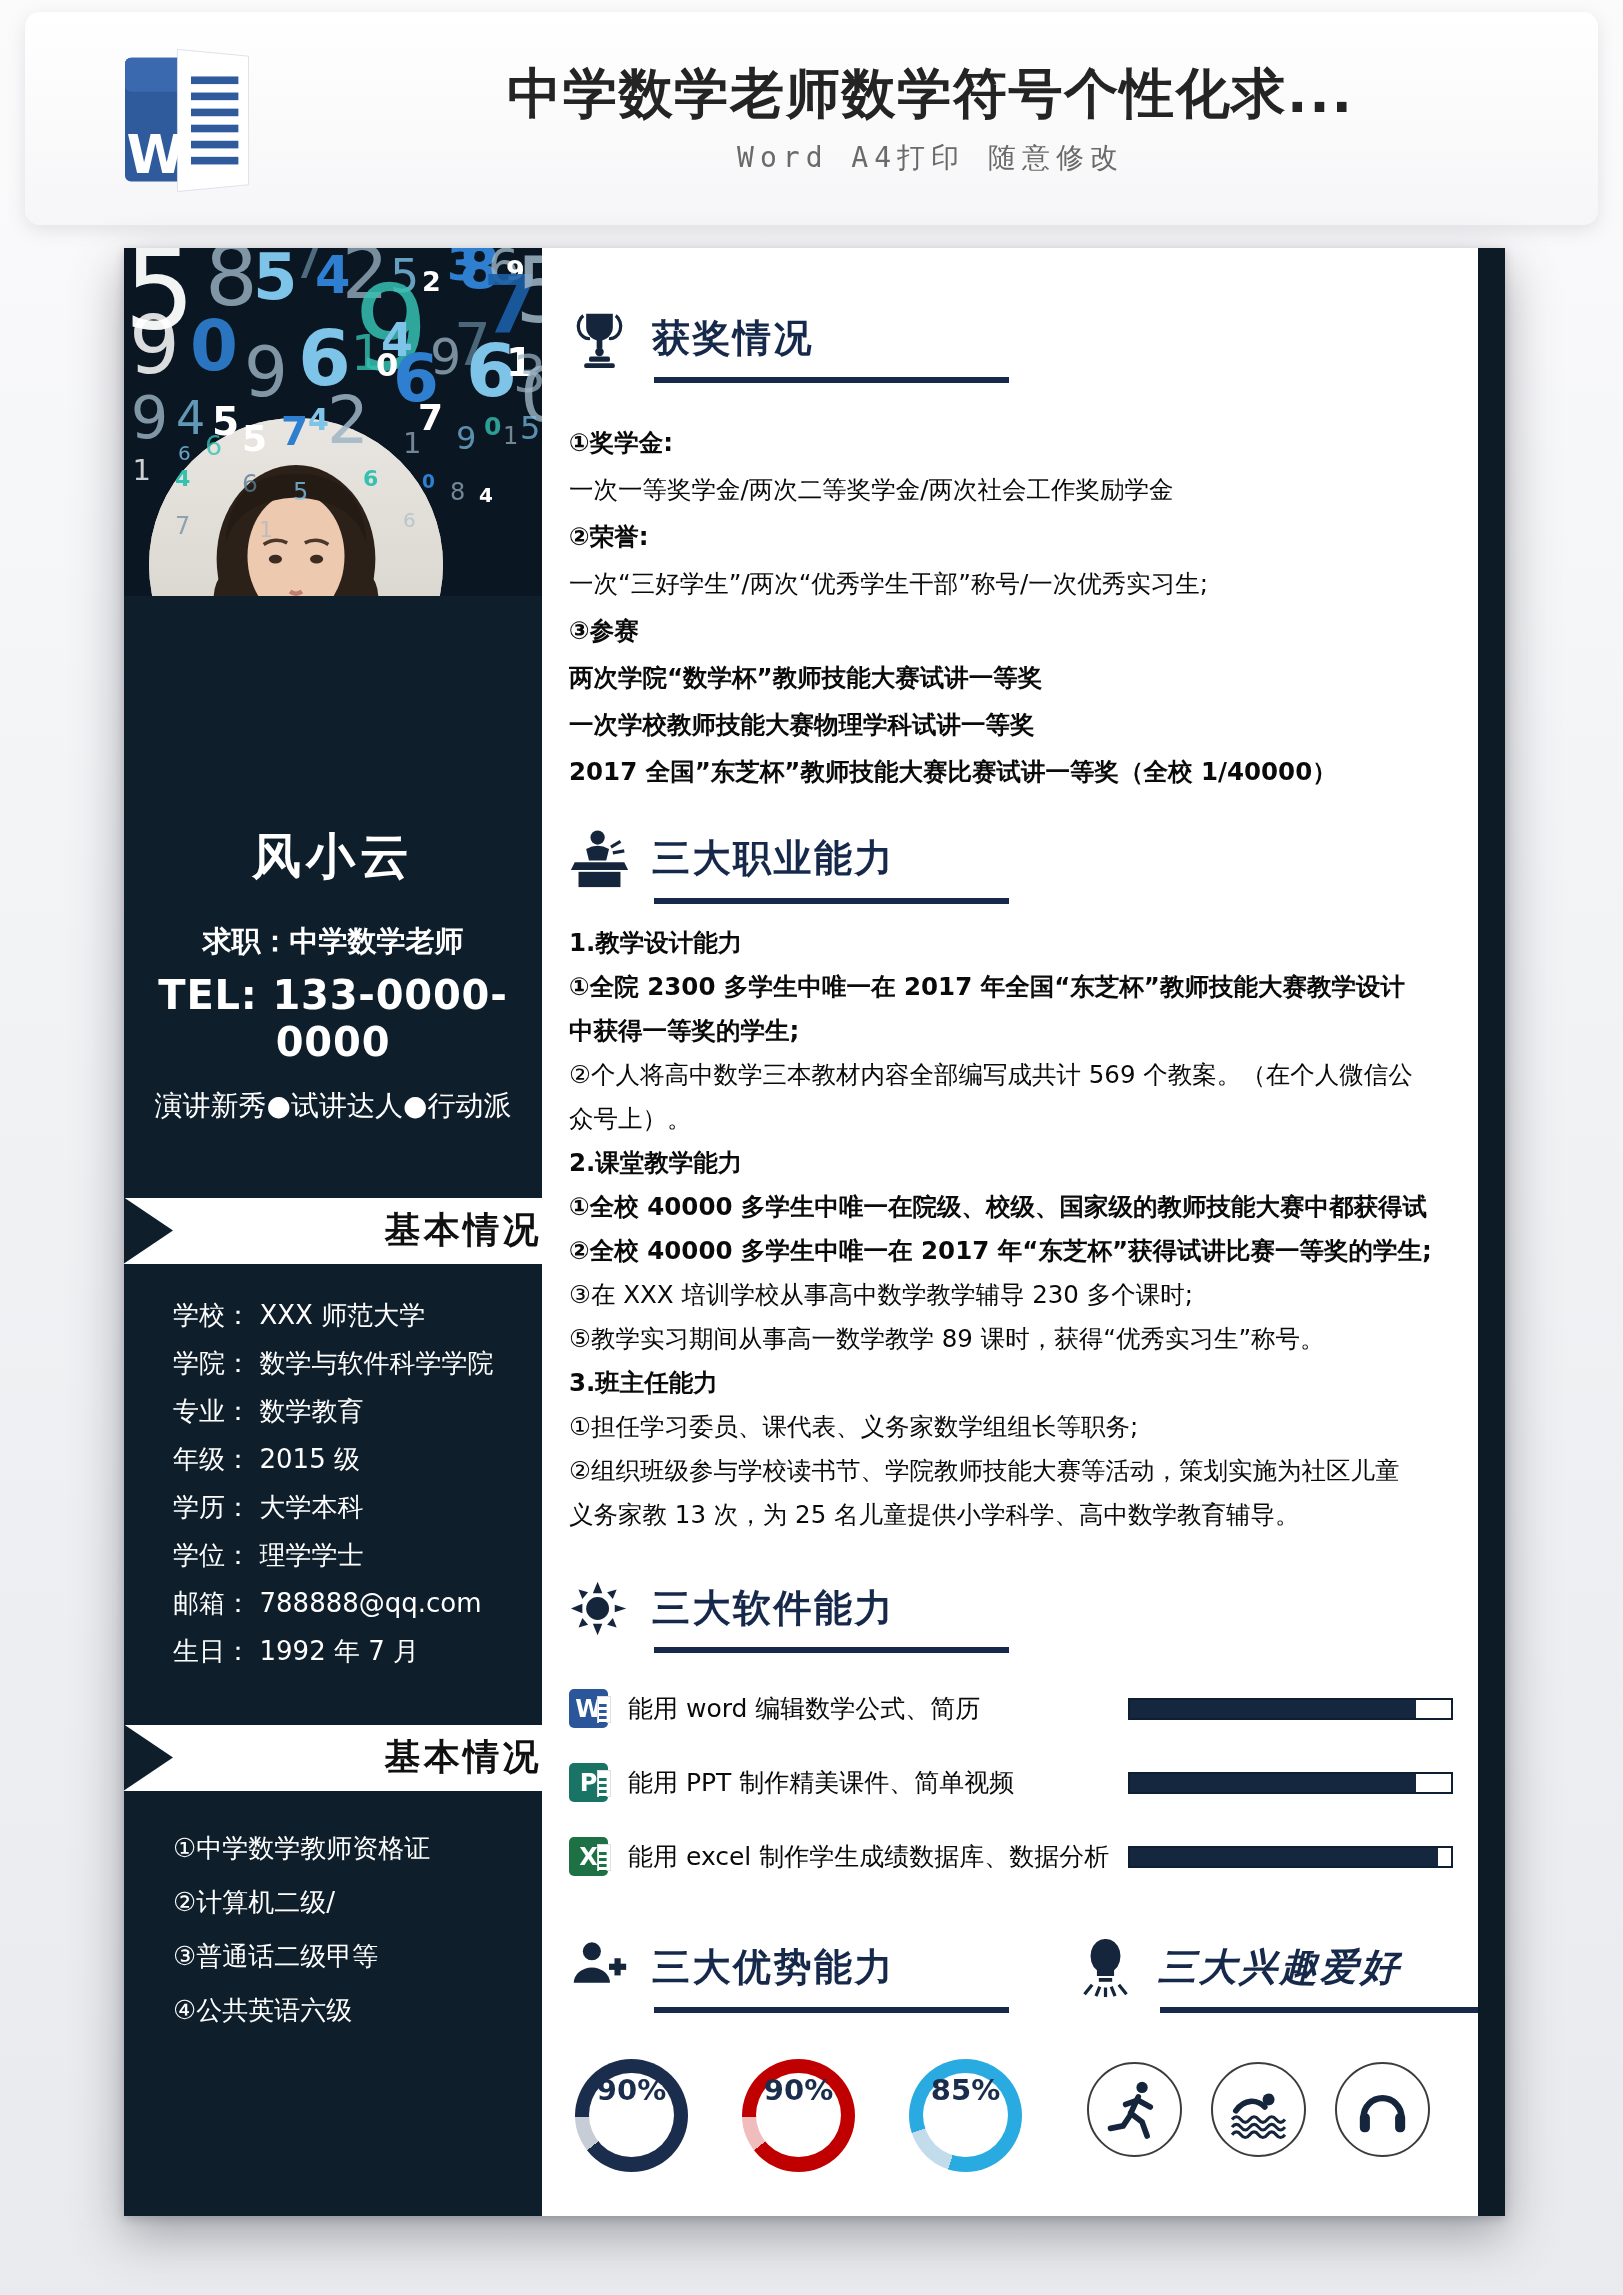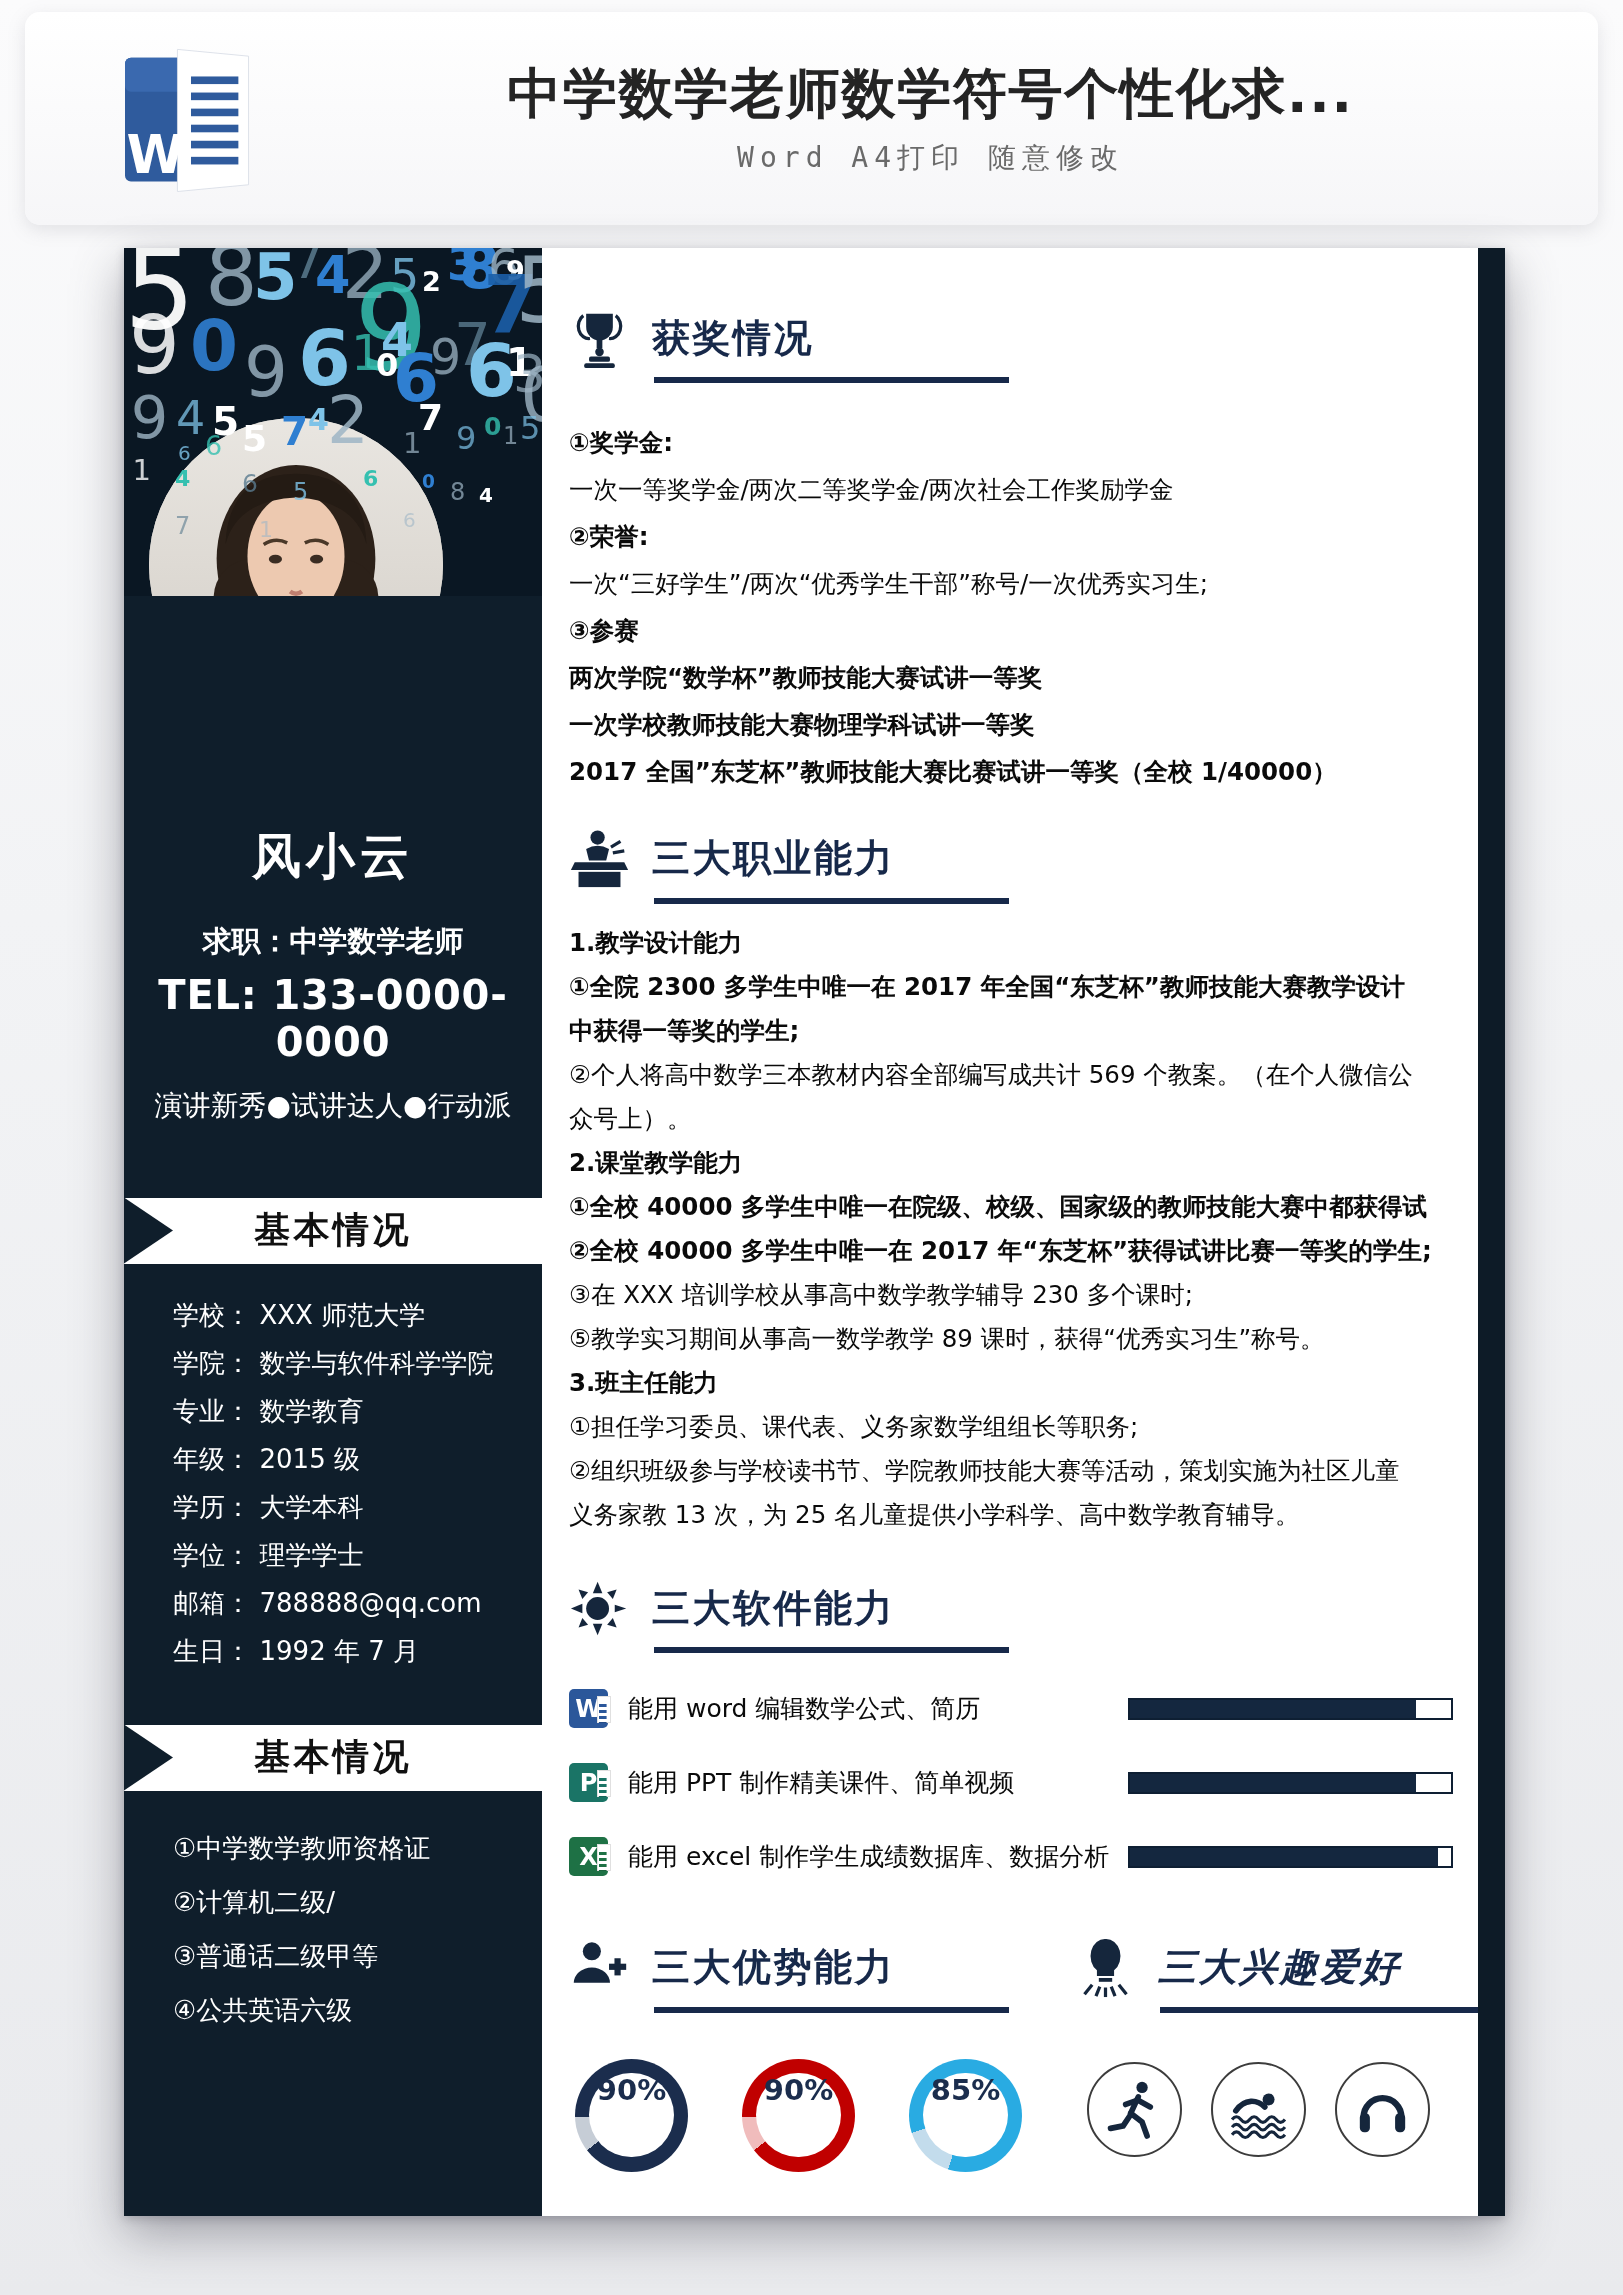--- a/index.html
+++ b/index.html
@@ -25,21 +25,21 @@
   .collage{position:relative;width:418px;height:348px;background:#0a1723;overflow:hidden;}
   .collage span{position:absolute;line-height:1;font-family:"DejaVu Sans","Liberation Sans",sans-serif;}
   .avatar{position:absolute;left:25px;top:170px;width:294px;height:294px;border-radius:50%;overflow:hidden;
         background:#ddd8d1;}
   .avatar svg{display:block;width:100%;height:100%;}
   .sb-name{margin-top:235px;text-align:center;font-size:49px;font-weight:700;letter-spacing:5px;line-height:52px;}
   .sb-job{margin-top:41px;text-align:center;font-size:29px;font-weight:700;line-height:34px;}
   .sb-tel{margin-top:13.5px;text-align:center;font-size:40px;font-weight:700;letter-spacing:0.8px;line-height:47px;}
   .sb-tag{margin-top:22px;text-align:center;font-size:28px;line-height:36px;}
   .banner{position:relative;margin-top:74px;height:66px;background:#ffffff;color:#101010;
-        display:flex;align-items:center;justify-content:center;}
+        display:flex;align-items:center;justify-content:flex-end;}
   .banner.second{margin-top:50px;}
   .banner .wedge{position:absolute;left:0;top:0;width:49px;height:100%;background:#0f1e2b;
         clip-path:polygon(0 0,100% 50%,0 100%);}
   .banner .b-title{font-size:36px;font-weight:700;letter-spacing:3.4px;}
   .info-list{margin-top:27px;padding-left:49px;}
   .info-row{font-size:26px;line-height:48px;white-space:nowrap;}
   .info-row .lb{margin-right:8.5px;}
   .cert-list{margin-top:30px;padding-left:49px;}
   .cert-row{font-size:26px;line-height:54px;white-space:nowrap;}
   

